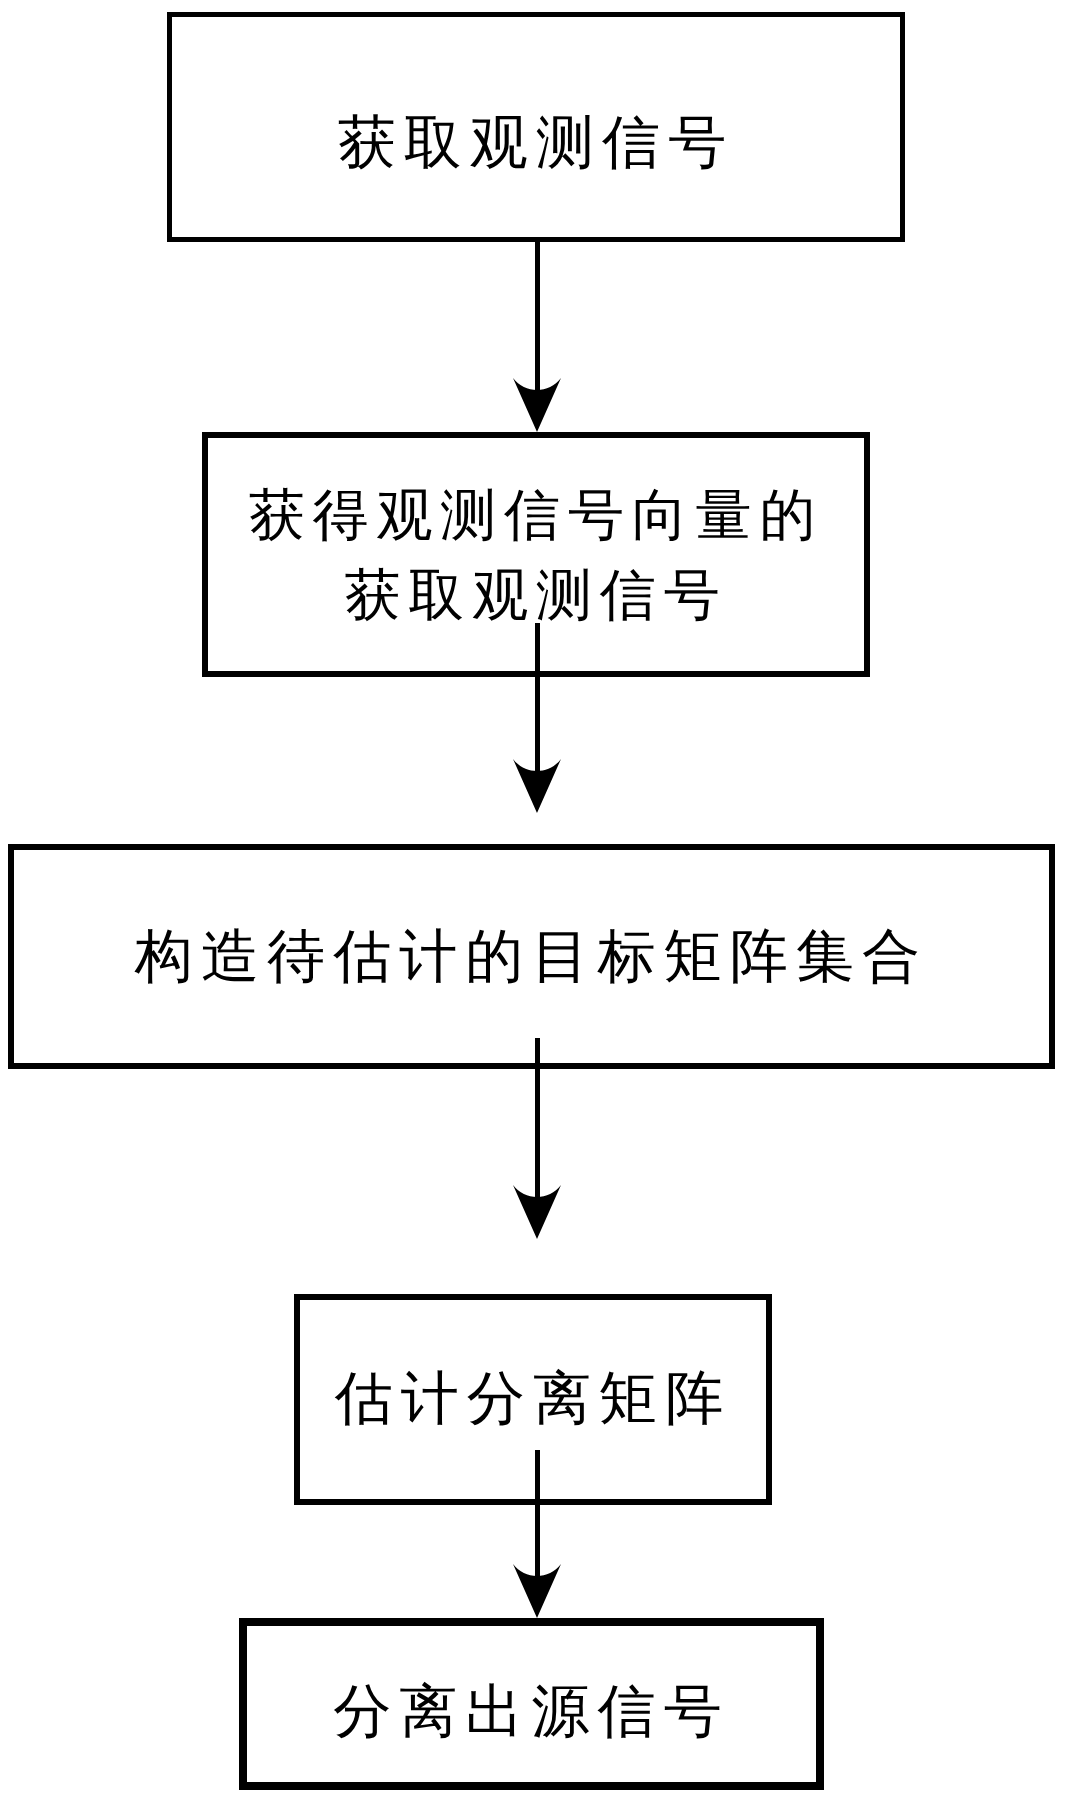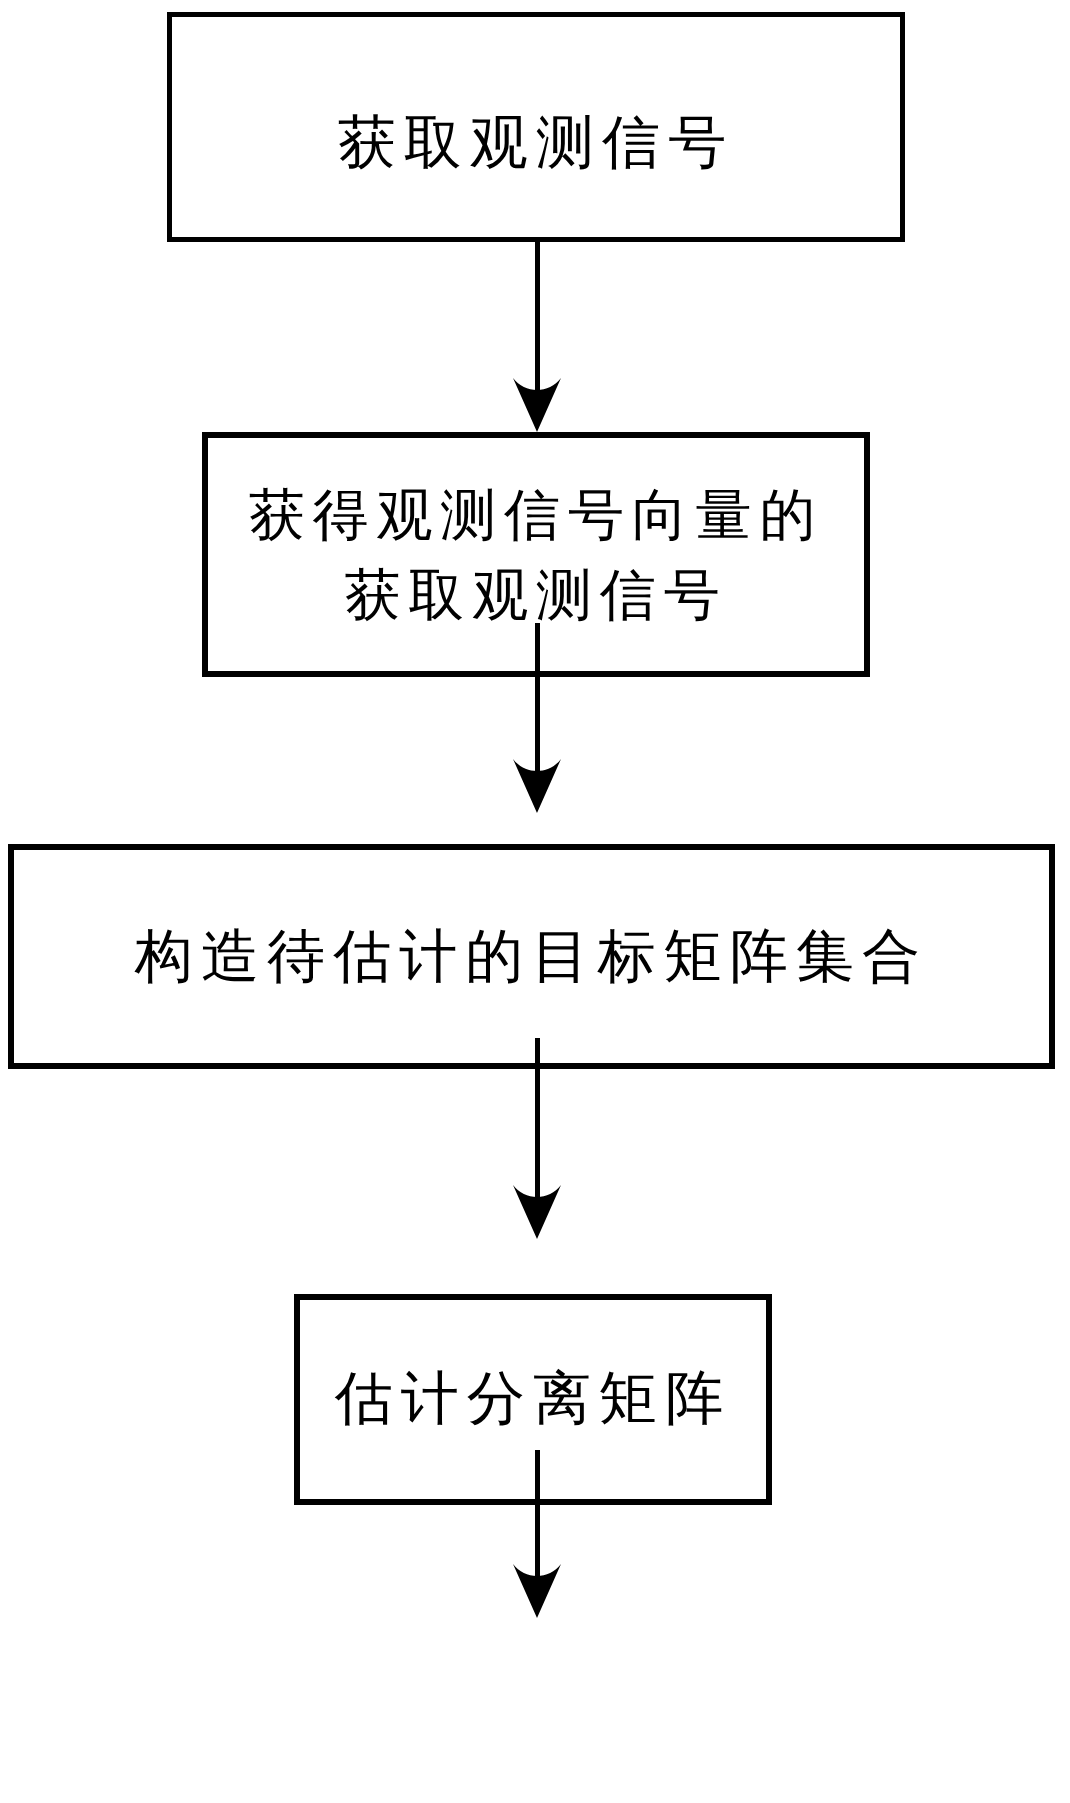--- a/index.html
+++ b/index.html
@@ -110,14 +110,17 @@
     <span class="line">估计分离矩阵</span>
   </div>
 
   <div class="arrow" id="arrow4">
     <div class="stem"></div>
     <svg width="52" height="56" viewBox="0 0 52 56">
       <path d="M 26,56 L 2,2 C 14,18 38,18 50,2 Z" fill="#000000"></path>
     </svg>
   </div>
 
+  <div class="flow-box" id="box5">
+    <span class="line">分离出源信号</span>
+  </div>
 
 </div>
 
 </body></html>

